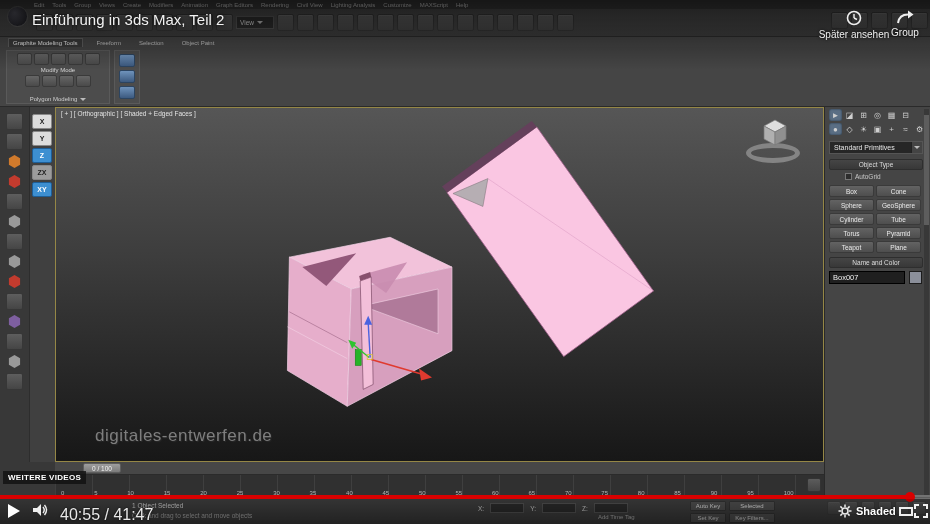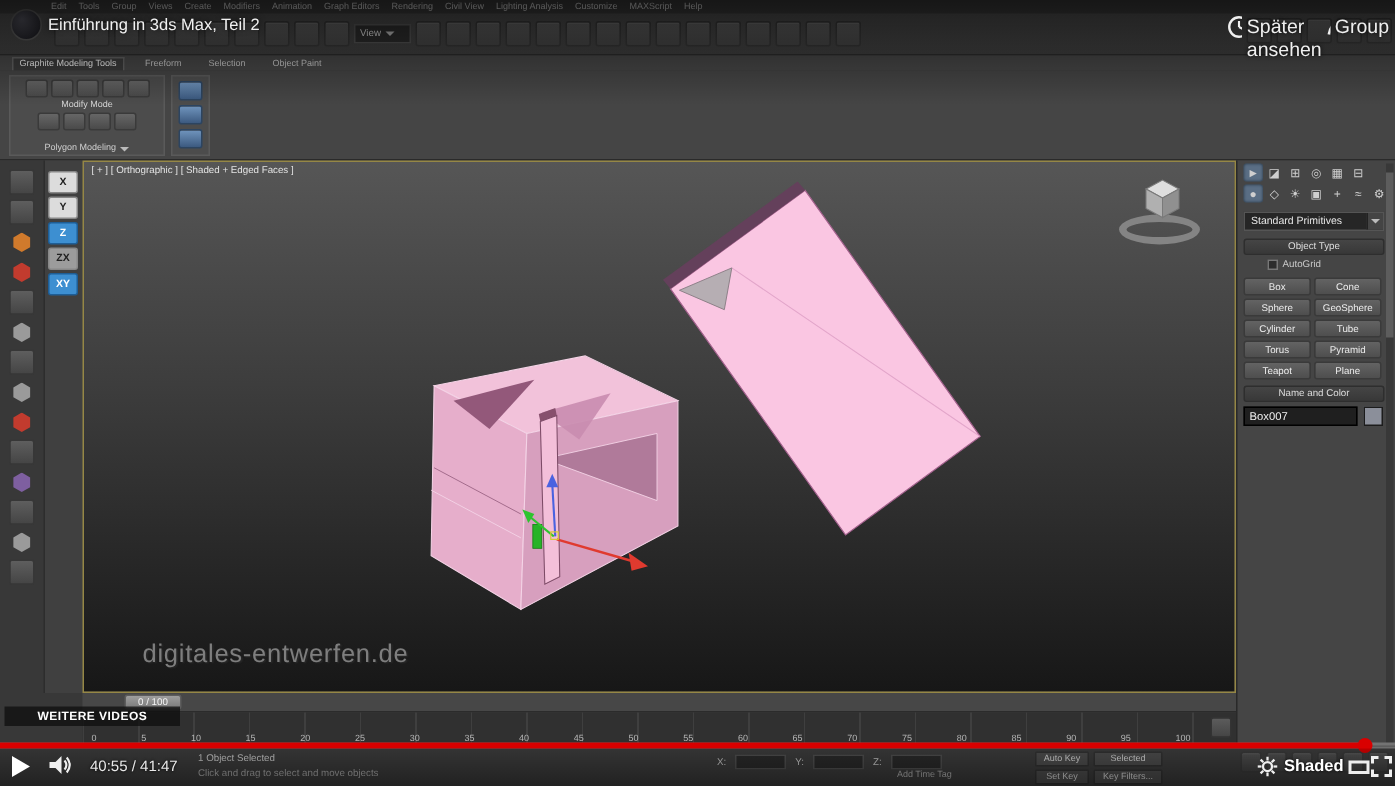--- a/index.html
+++ b/index.html
@@ -102,32 +102,32 @@
              font-size:6.5px;color:#c9c9c9;}
   .coords{position:absolute;left:478px;top:5px;display:flex;gap:6px;align-items:center;}
   .coordbox{width:34px;height:10px;background:#2b2b2b;border:1px solid #505050;}
   .sbbtn{position:absolute;height:10px;background:#4f4f4f;border:1px solid #333;color:#ddd;font-size:6px;
          display:flex;align-items:center;justify-content:center;border-radius:1px;}
   .sbright{position:absolute;right:4px;top:3px;display:flex;gap:3px;}
 
   
   .yt-topgrad{left:0;top:0;width:930px;height:70px;background:linear-gradient(rgba(0,0,0,.62),rgba(0,0,0,0));
               z-index:20;pointer-events:none;}
-  .yt-title{left:32px;top:11px;z-index:21;font-size:11px;color:#f1f1f1;text-shadow:0 0 4px rgba(0,0,0,.85);}
-  .yt-action{top:10px;z-index:21;display:flex;align-items:flex-start;gap:3px;
-             color:#efefef;font-size:13px;text-shadow:0 0 3px rgba(0,0,0,.9);}
+  .yt-title{left:32px;top:11px;z-index:21;font-size:15px;color:#f1f1f1;text-shadow:0 0 4px rgba(0,0,0,.85);}
+  .yt-action{top:10px;z-index:21;display:flex;flex-direction:column;align-items:center;gap:3px;
+             color:#efefef;font-size:10px;text-shadow:0 0 3px rgba(0,0,0,.9);}
   .yt-more{left:3px;top:471px;z-index:21;font-size:8px;font-weight:bold;color:#fff;
-           background:rgba(15,15,15,.78);padding:2px 22px;letter-spacing:.3px;}
+           background:rgba(15,15,15,.78);padding:2px 5px;letter-spacing:.3px;}
   .yt-progress{left:0;top:495px;width:930px;height:4px;background:rgba(255,255,255,.25);z-index:22;}
   .yt-played{position:relative;height:100%;background:var(--yt-red,#d90000);}
   .yt-dot{position:absolute;right:-4px;top:-3px;width:10px;height:10px;border-radius:50%;background:var(--yt-red,#d90000);}
   .yt-controls{left:0;top:499px;width:930px;height:25px;z-index:22;background:linear-gradient(rgba(0,0,0,.15),rgba(0,0,0,.45));}
   .playtri{position:absolute;left:8px;top:5px;width:0;height:0;border-left:12px solid #fff;
            border-top:7px solid transparent;border-bottom:7px solid transparent;}
-  .yt-time{position:absolute;left:60px;top:7px;font-size:10px;color:#e9e9e9;text-shadow:0 0 2px #000;}
+  .yt-time{position:absolute;left:60px;top:7px;font-size:16px;color:#e9e9e9;text-shadow:0 0 2px #000;}
   .yt-brand{position:absolute;left:856px;top:6px;font-size:11px;font-weight:bold;color:#fff;text-shadow:0 0 2px #000;}
   .theater{position:absolute;left:899px;top:8px;width:14px;height:9px;border:2px solid #eee;}
 </style>
 </head>
 <body>
 
 <div class="stage">
 
   <div class="abs menubar">
     <span>Edit</span>

